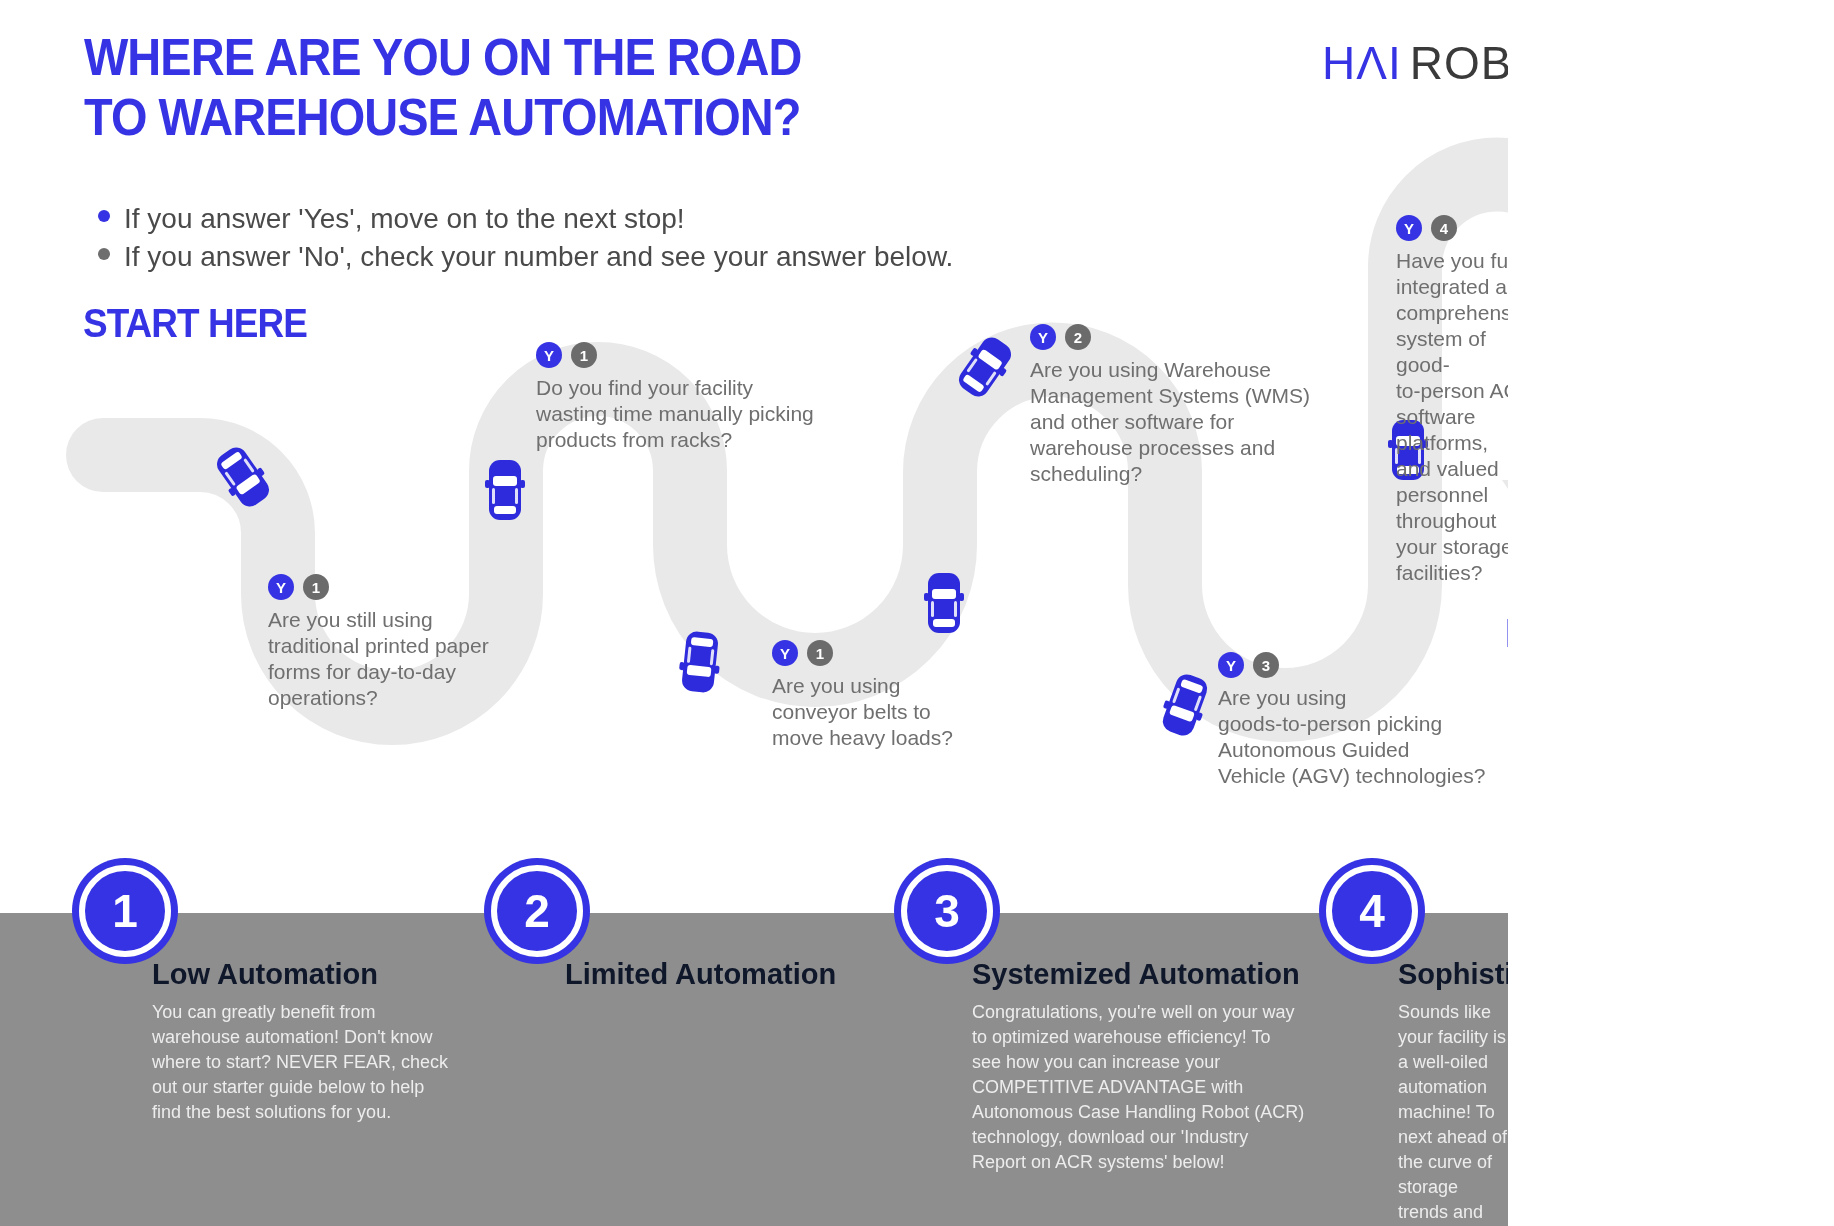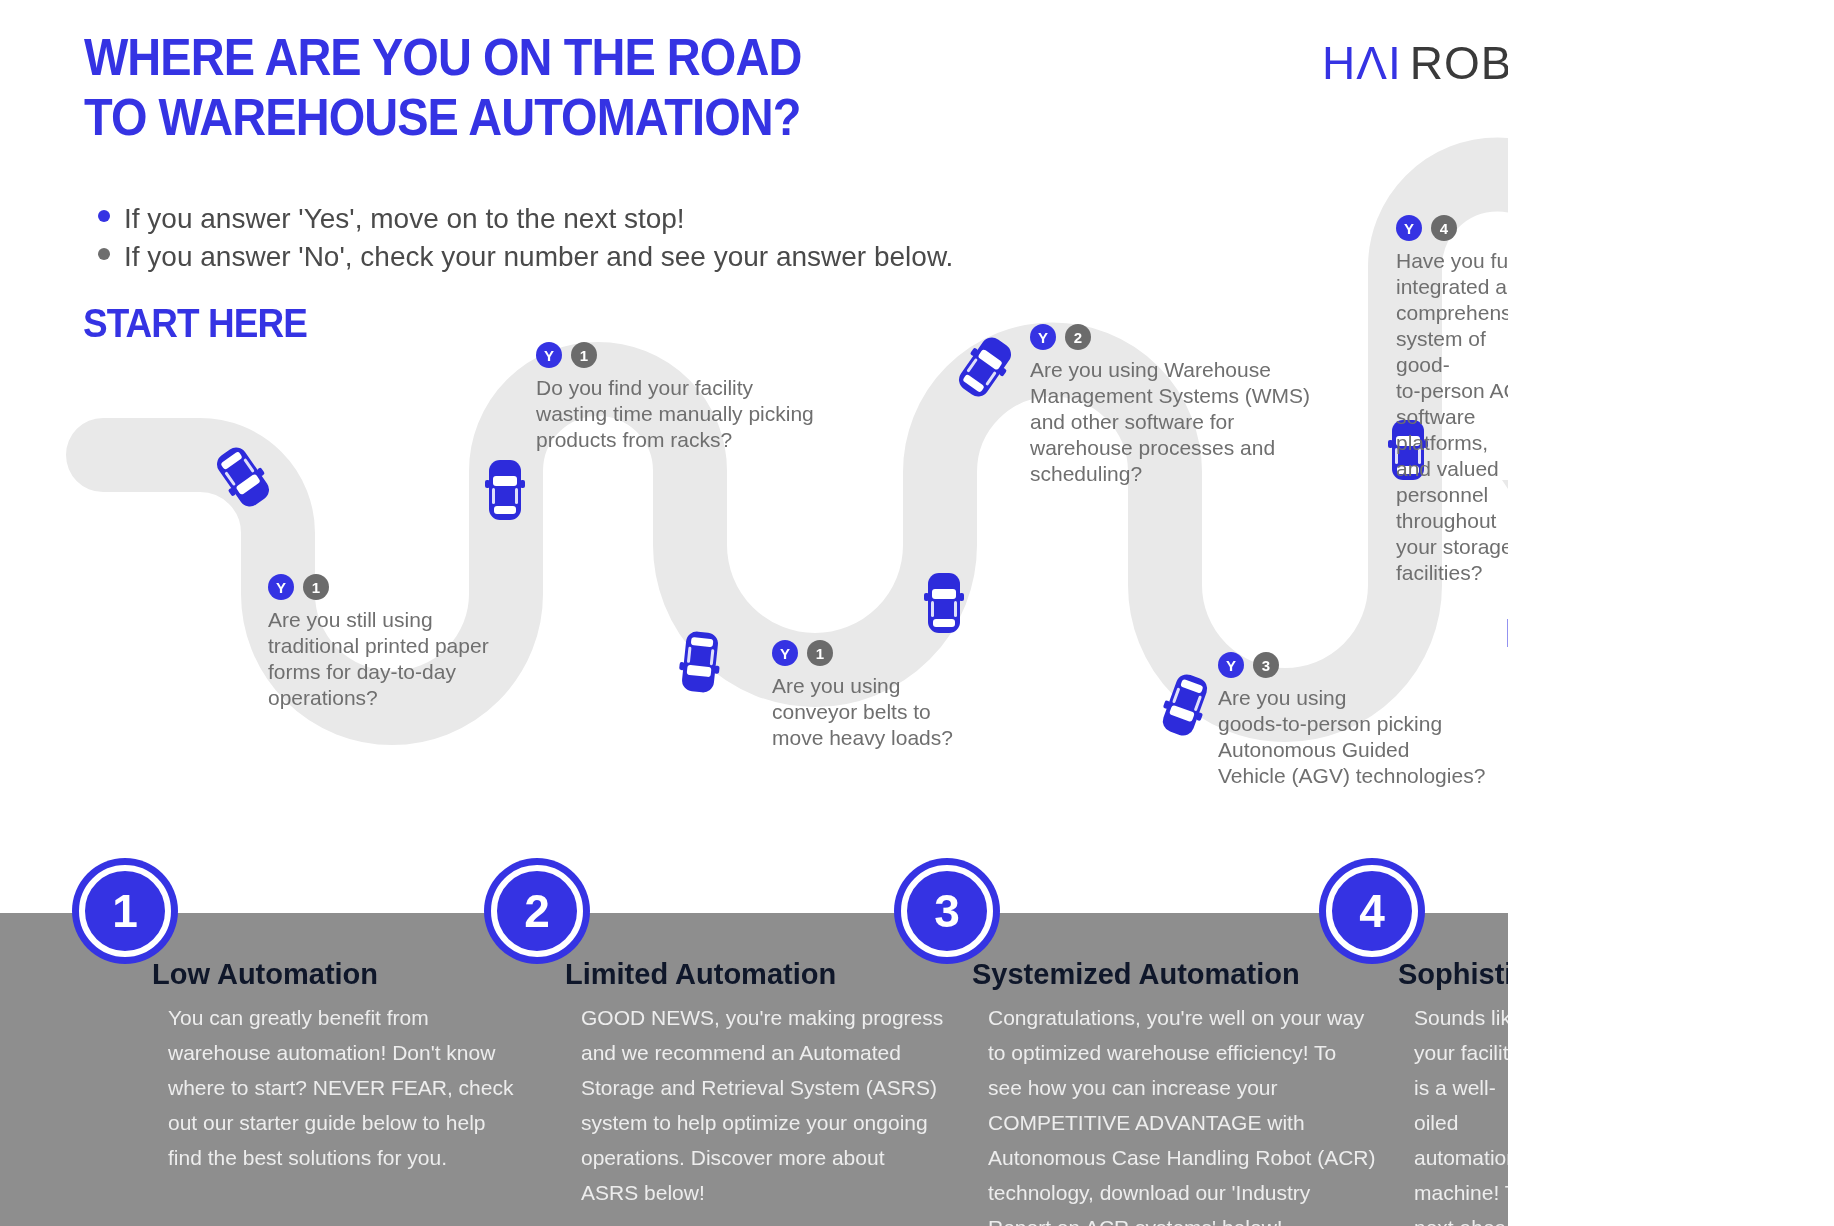--- a/index.html
+++ b/index.html
@@ -32,21 +32,21 @@
   .q-text{margin-top:7px;color:#6f6f6f;font-size:21px;line-height:26px;white-space:pre-line;}
 
   
   .band{left:0;top:913px;width:1834px;height:313px;background:#8e8e8e;}
   .lvl-circle{width:106px;height:106px;border-radius:50%;background:#3533e3;
               display:flex;align-items:center;justify-content:center;}
   .lvl-circle .inner{width:92px;height:92px;border:6px solid #fff;border-radius:50%;
               background:#3533e3;display:flex;align-items:center;justify-content:center;
               color:#fff;font-size:46px;font-weight:bold;box-sizing:border-box;}
   .lvl-title{color:#0f172a;font-weight:bold;font-size:29px;white-space:nowrap;}
-  .lvl-desc{color:#ededed;font-size:21px;line-height:35px;white-space:pre-line;margin-left:16px;}
+  .lvl-desc{color:#ededed;font-size:18px;line-height:25px;white-space:pre-line;}
 </style>
 </head>
 <body>
 
 <div class="canvas">
 
   <div class="abs band"></div>
 
   <svg class="abs" style="left:0;top:0;" width="1834" height="1226" viewBox="0 0 1834 1226">
     <defs>
@@ -185,26 +185,20 @@
     </div>
 
   <div class="abs lvl-title" style="left:152px;top:958px;">Low Automation</div>
   <div class="abs lvl-desc" style="left:152px;top:1000px;">You can greatly benefit from
 warehouse automation! Don't know
 where to start? NEVER FEAR, check
 out our starter guide below to help
 find the best solutions for you.</div>
 
   <div class="abs lvl-title" style="left:565px;top:958px;">Limited Automation</div>
-  <div class="abs lvl-desc" style="left:565px;top:1000px;">GOOD NEWS, you're making progress
-and we recommend an Automated
-Storage and Retrieval System (ASRS)
-system to help optimize your ongoing
-operations. Discover more about
-ASRS below!</div>
 
   <div class="abs lvl-title" style="left:972px;top:958px;">Systemized Automation</div>
   <div class="abs lvl-desc" style="left:972px;top:1000px;">Congratulations, you're well on your way
 to optimized warehouse efficiency! To
 see how you can increase your
 COMPETITIVE ADVANTAGE with
 Autonomous Case Handling Robot (ACR)
 technology, download our 'Industry
 Report on ACR systems' below!</div>
 

